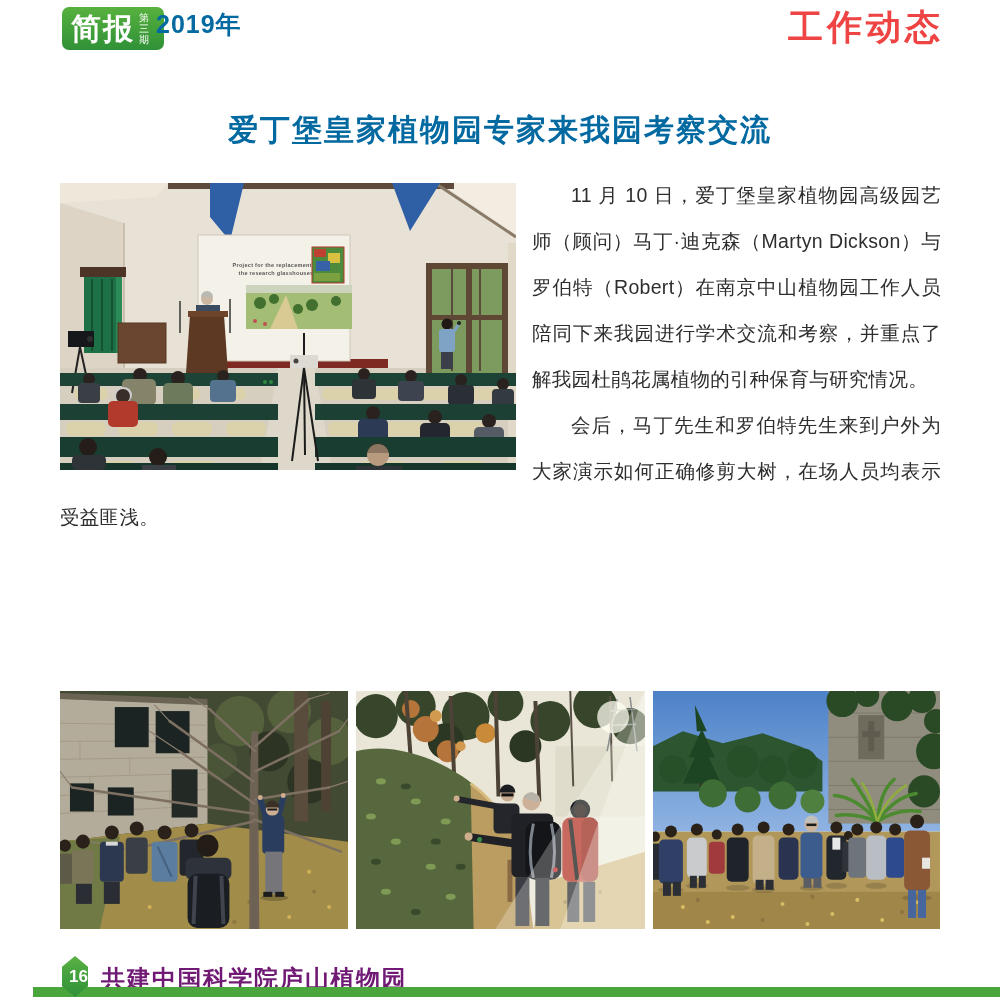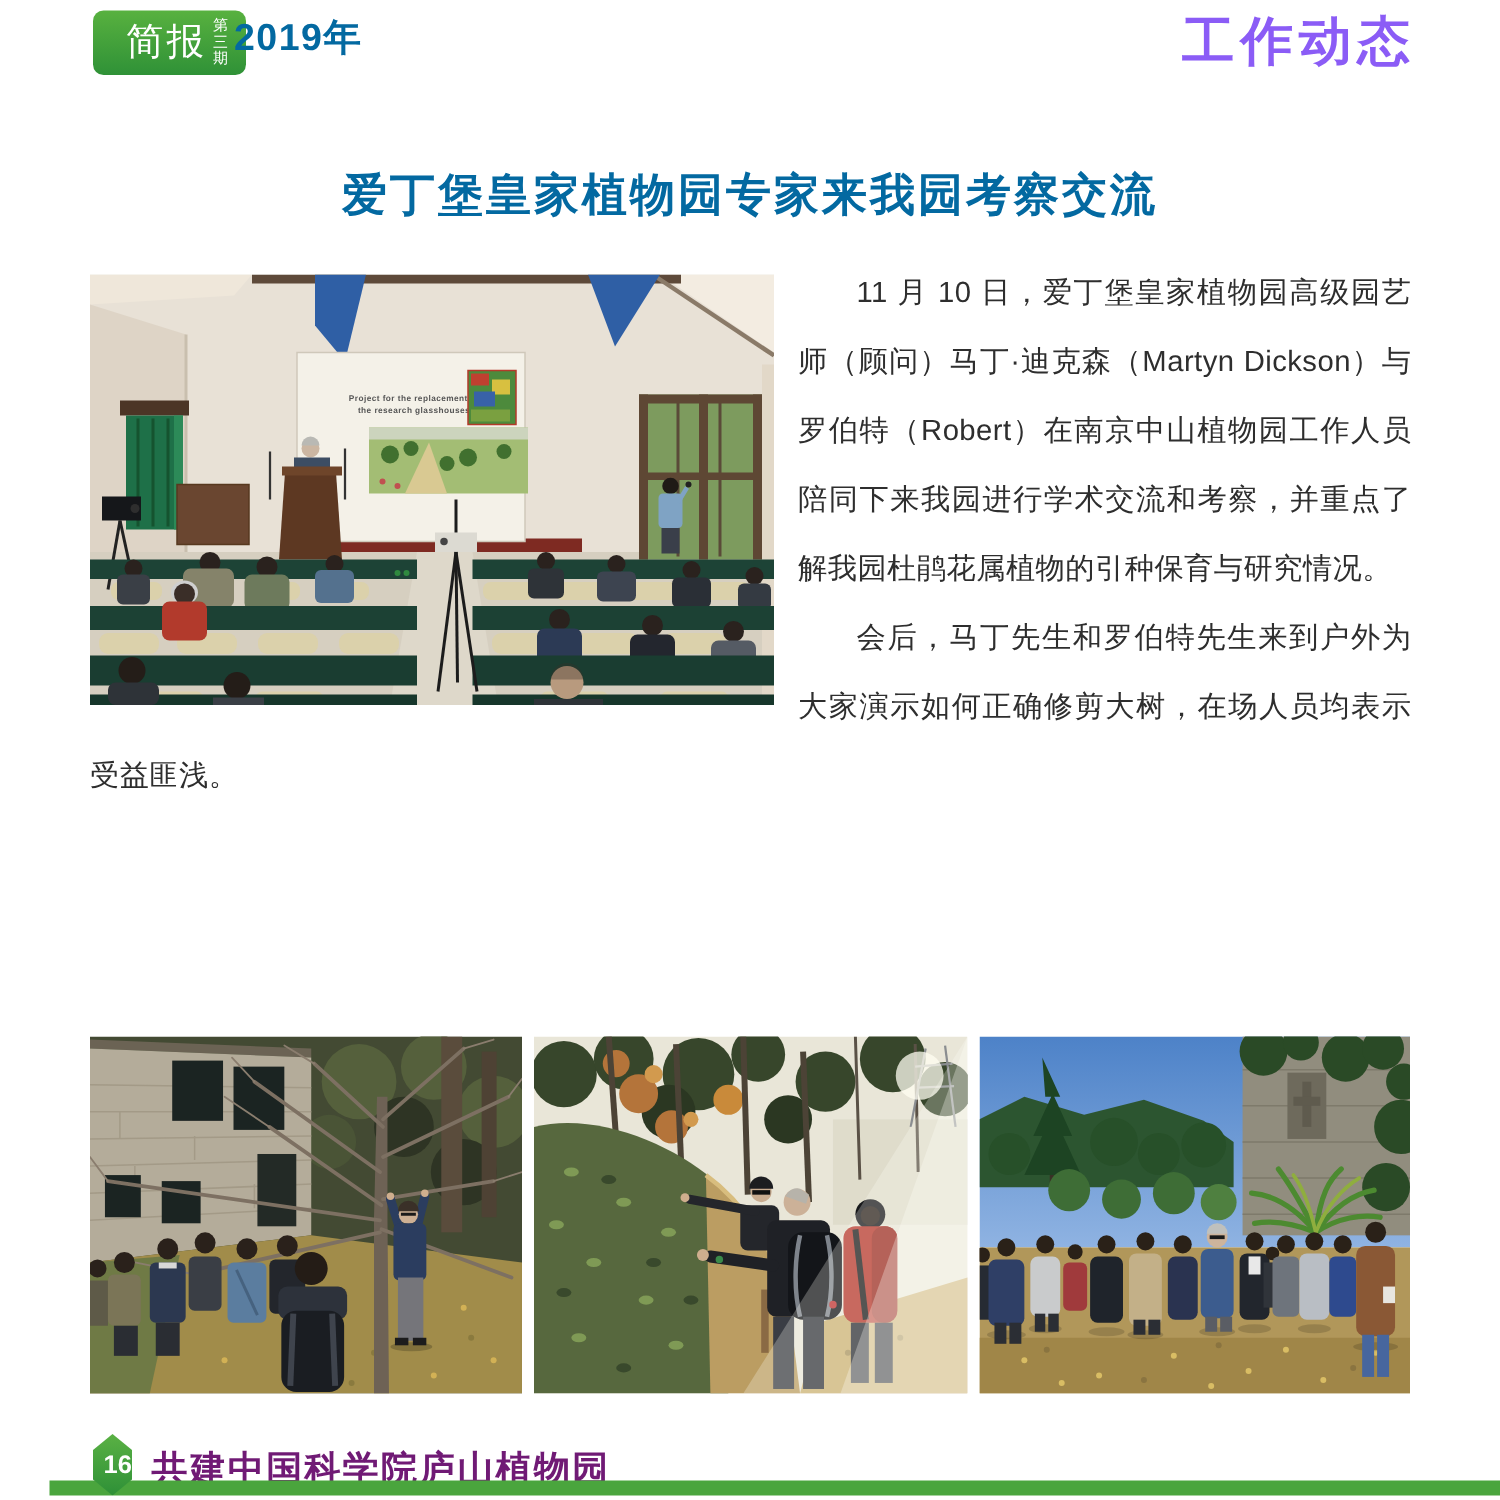--- a/index.html
+++ b/index.html
@@ -3,25 +3,25 @@
 <meta charset="utf-8">
 <style>
   html,body{margin:0;padding:0;}
   body{width:1000px;height:1000px;background:#ffffff;position:relative;overflow:hidden;
        font-family:"Liberation Sans","DejaVu Sans",sans-serif;}
   .abs{position:absolute;}
 
   
   .badge{left:62px;top:7px;width:102px;height:43px;border-radius:7px;
          background:linear-gradient(180deg,#58b13f,#2f9137);display:flex;align-items:center;}
-  .badge-main{color:#fff;font-size:25px;font-weight:normal;padding-left:22px;letter-spacing:2px;line-height:43px;}
+  .badge-main{color:#fff;font-size:30px;font-weight:bold;padding-left:9px;letter-spacing:2px;line-height:43px;}
   .badge-issue{width:12px;margin-left:4px;color:#fff;font-size:10px;line-height:11px;
                word-break:break-all;text-align:left;}
   .year{left:156px;top:8px;font-size:25px;font-weight:bold;color:#0369a1;letter-spacing:1px;}
-  .section{right:56px;top:4px;font-size:35px;font-weight:bold;color:#8b5cf6;
+  .section{right:56px;top:4px;font-size:35px;font-weight:bold;color:#ef4444;
            font-family:"Liberation Serif","DejaVu Serif",serif;letter-spacing:4px;}
 
   
   .title{left:0;right:0;top:110px;text-align:center;font-size:30px;font-weight:bold;
          color:#0369a1;letter-spacing:2px;}
   .content{left:60px;top:172px;width:881px;font-size:19.5px;line-height:46px;color:#2e2e2e;
            text-align:justify;letter-spacing:0.3px;}
   .content p{margin:0;text-indent:2em;}
   .main-photo-wrap{float:left;width:456px;height:287px;margin:11px 16px 2px 0;}
   .main-photo-wrap svg,.photo svg{width:100%;height:100%;display:block;}

